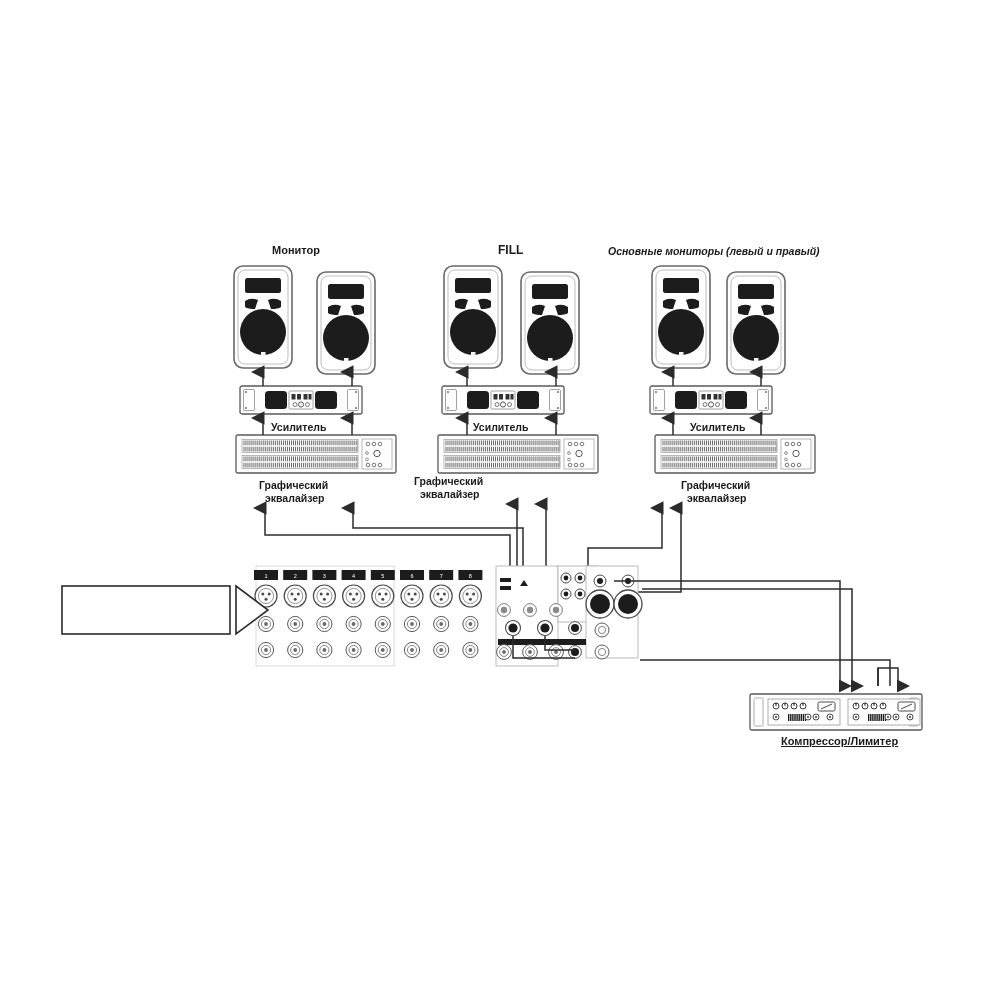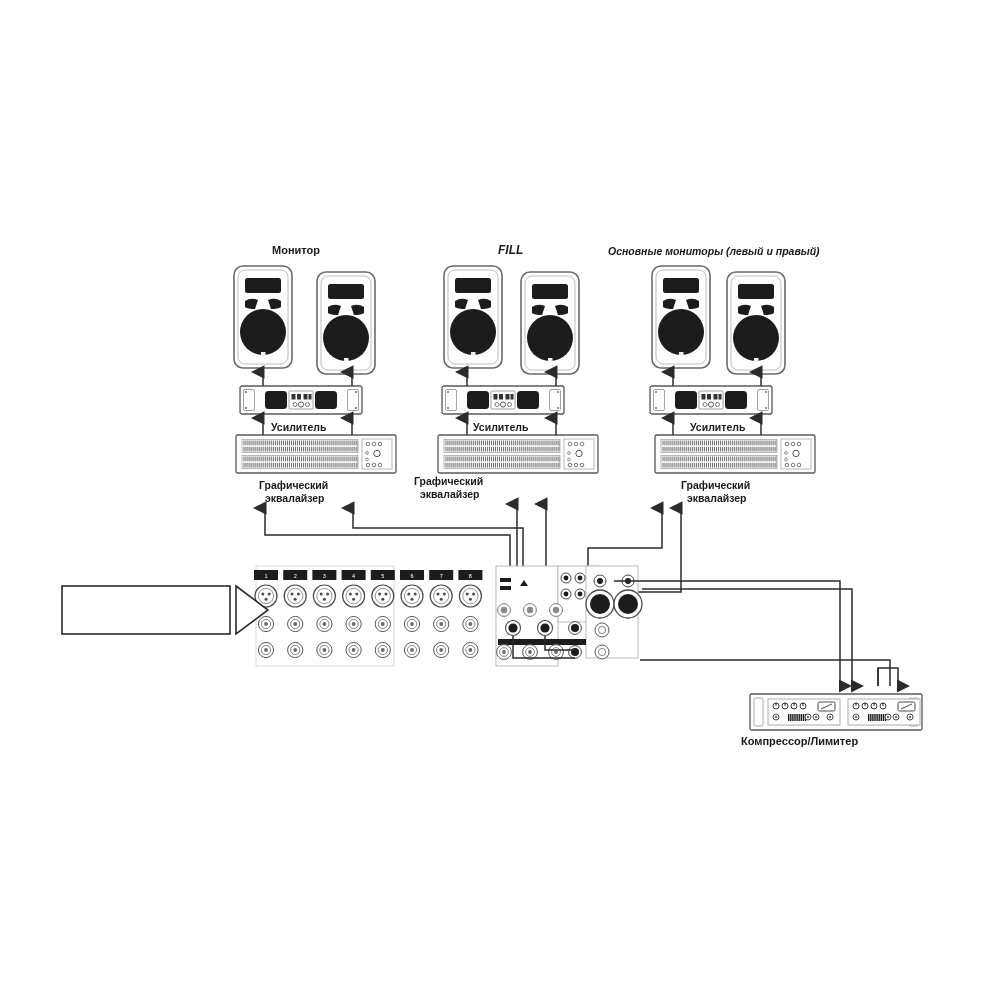--- a/index.html
+++ b/index.html
@@ -7,37 +7,37 @@
   #stage{position:relative;width:1000px;height:1000px;overflow:hidden;background:#fff;}
   .lbl{position:absolute;font-weight:bold;color:#1a1a1a;white-space:pre;line-height:1.25;}
   svg{position:absolute;left:0;top:0;width:1000px;height:1000px;}
 </style>
 </head>
 <body>
 
 <div id="stage">
 
   <div class="lbl" style="left:272px;top:244px;font-size:11px;">Монитор</div>
-  <div class="lbl" style="left:498px;top:243px;font-size:12px;font-style:italic;">FILL</div>
+  <div class="lbl" style="left:498px;top:243px;font-size:12px;">FILL</div>
   <div class="lbl" style="left:608px;top:245px;font-size:10.5px;font-style:italic;">Основные мониторы (левый и правый)</div>
 
   <div class="lbl" style="left:271px;top:421px;font-size:10.5px;">Усилитель</div>
   <div class="lbl" style="left:473px;top:421px;font-size:10.5px;">Усилитель</div>
   <div class="lbl" style="left:690px;top:421px;font-size:10.5px;">Усилитель</div>
 
   <div class="lbl" style="left:259px;top:479px;font-size:10.5px;">Графический</div>
   <div class="lbl" style="left:265px;top:492px;font-size:10.5px;">эквалайзер</div>
 
   <div class="lbl" style="left:414px;top:475px;font-size:10.5px;">Графический</div>
   <div class="lbl" style="left:420px;top:488px;font-size:10.5px;">эквалайзер</div>
 
   <div class="lbl" style="left:681px;top:479px;font-size:10.5px;">Графический</div>
   <div class="lbl" style="left:687px;top:492px;font-size:10.5px;">эквалайзер</div>
 
-  <div class="lbl" style="left:741px;top:735px;font-size:11px;">Компрессор/Лимитер</div>
+  <div class="lbl" style="left:781px;top:735px;font-size:11px;text-decoration:underline;">Компрессор/Лимитер</div>
 
   <div class="lbl" style="left:70px;top:596px;font-size:11px;">Инструменты или</div>
   <div class="lbl" style="left:70px;top:611px;font-size:11px;">вокал</div>
 
   <svg viewBox="0 0 1000 1000" xmlns="http://www.w3.org/2000/svg">
     <defs>
       <marker id="arrUp" markerWidth="9" markerHeight="9" refX="4.5" refY="8" orient="auto">
         <path d="M4.5,0 L9,9 L0,9 Z" fill="#2b2b2b"></path>
       </marker>
       <marker id="arrDn" markerWidth="9" markerHeight="9" refX="4.5" refY="8" orient="auto">

